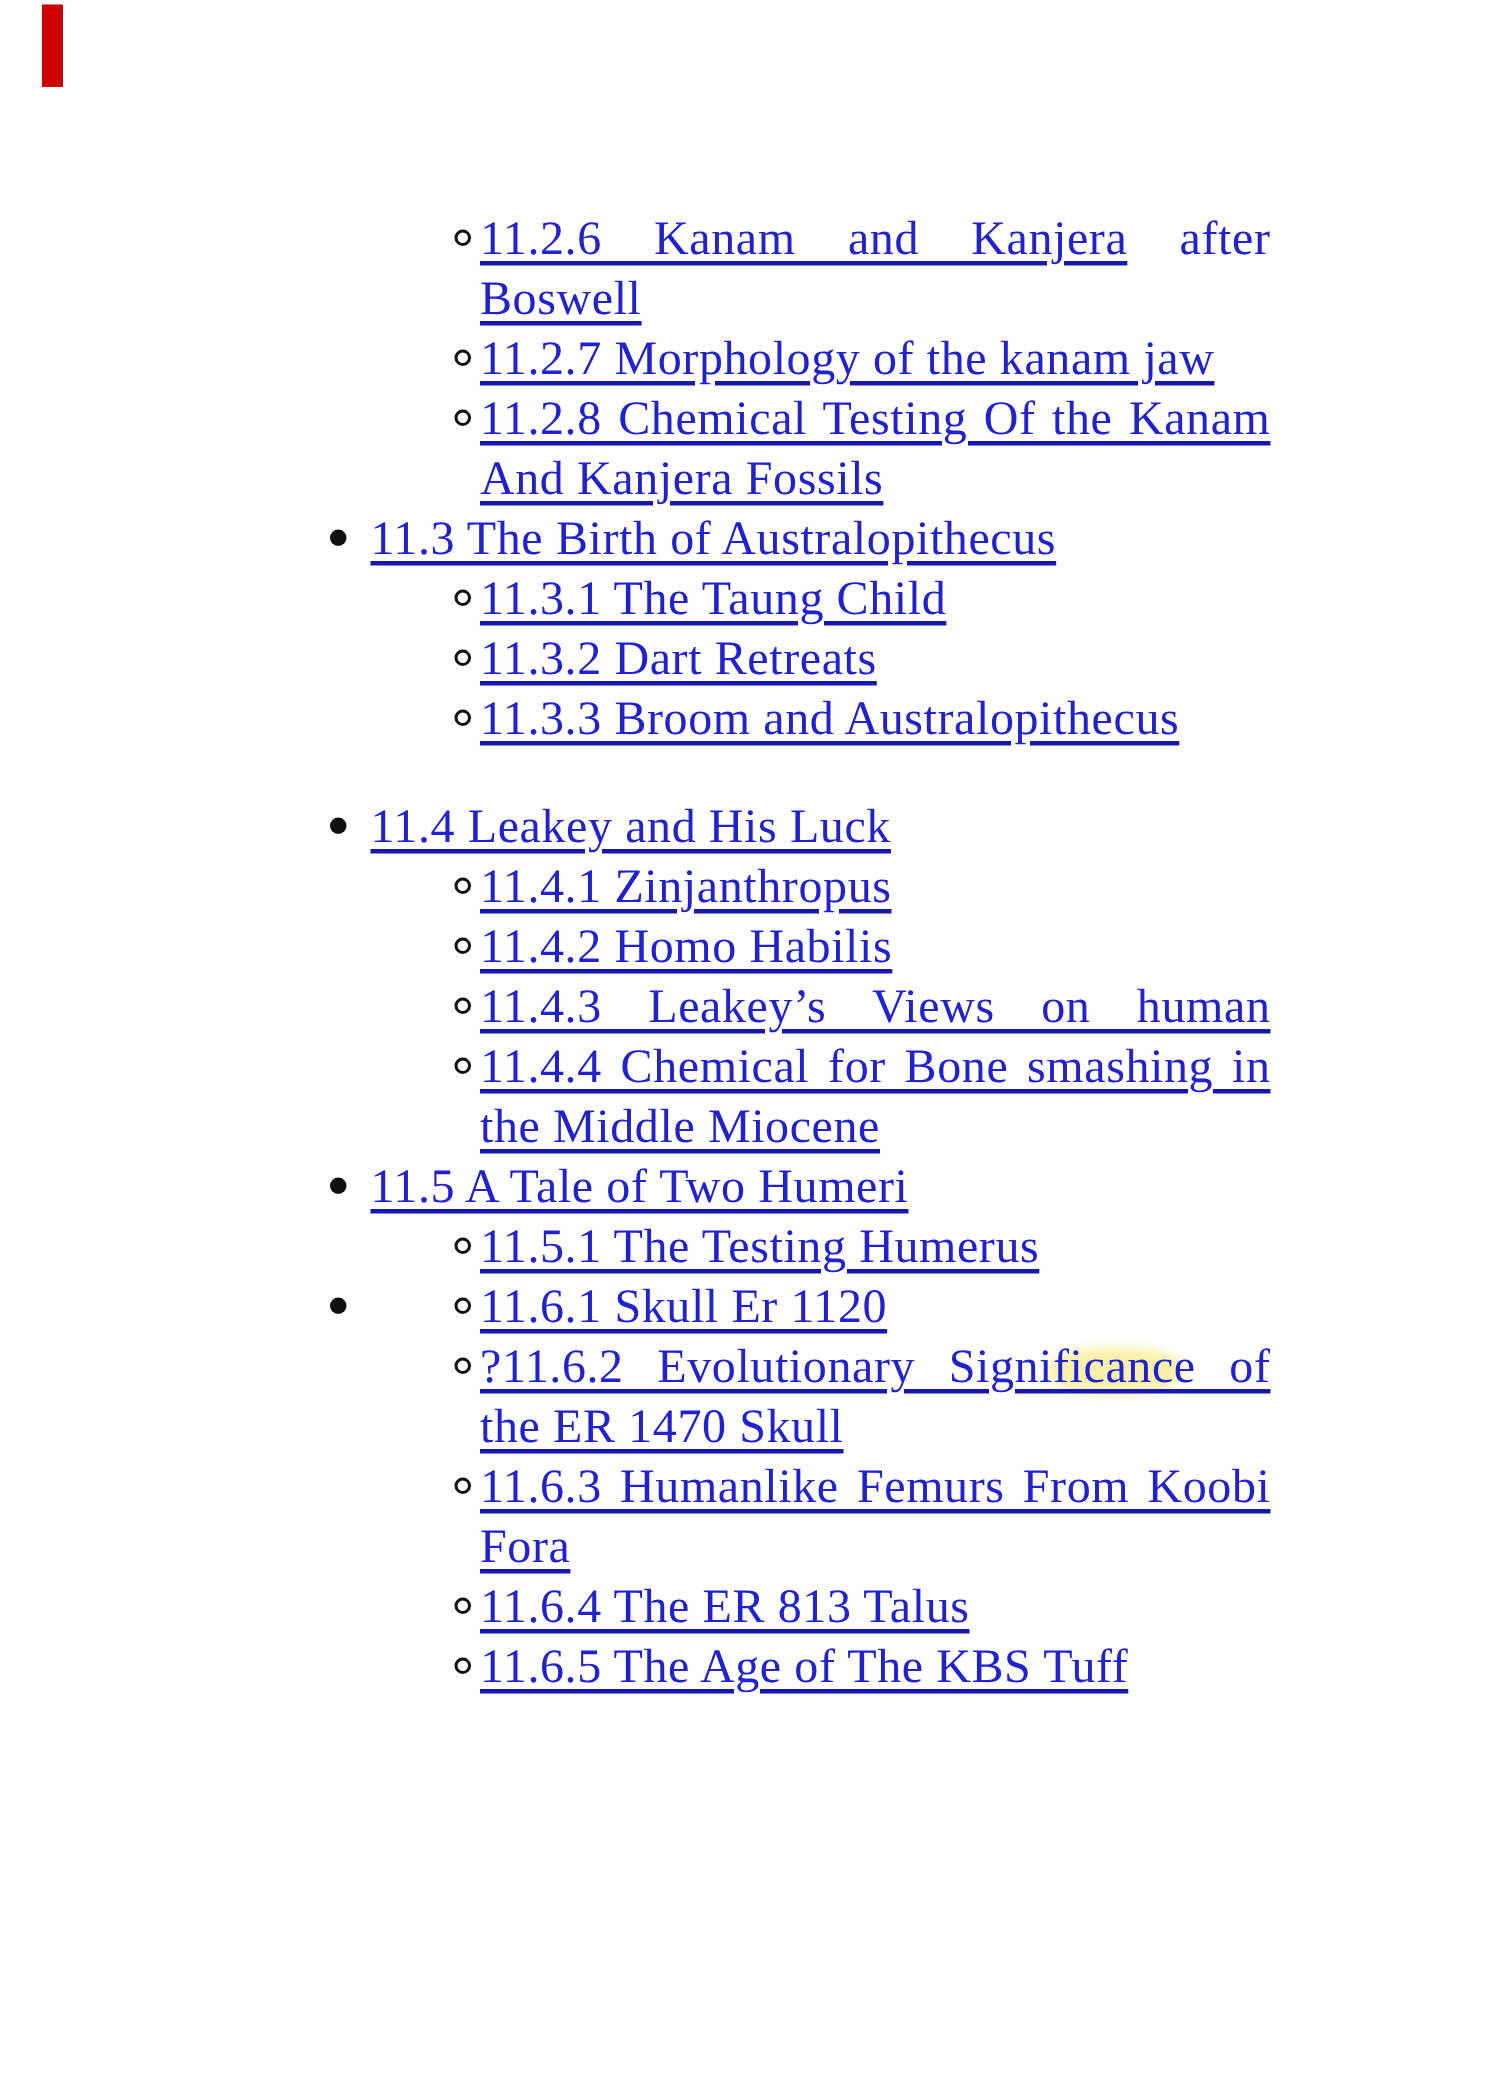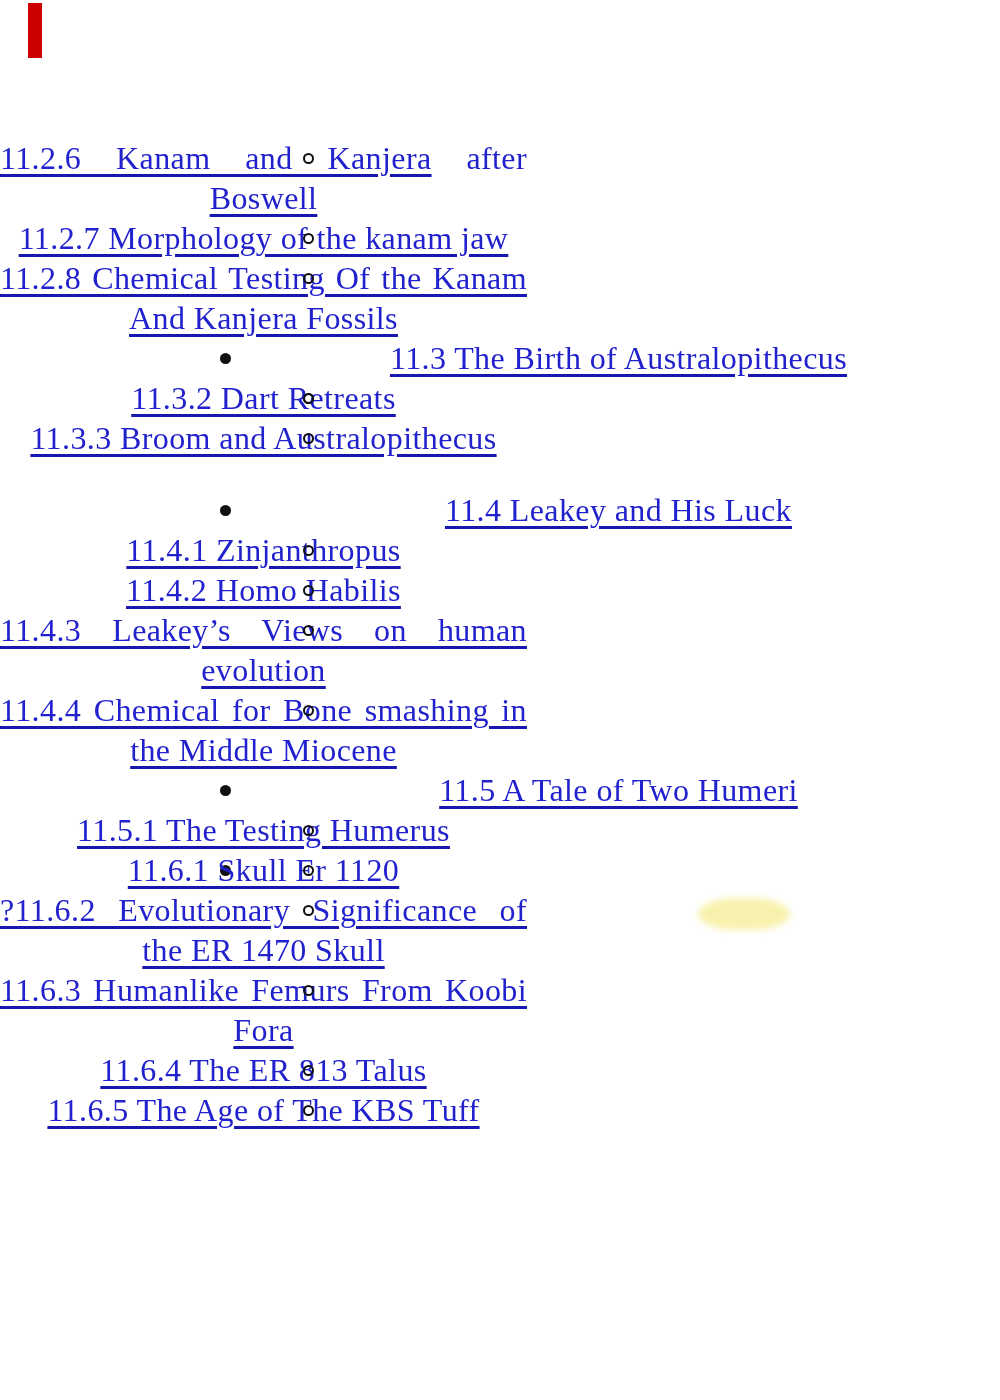--- a/index.html
+++ b/index.html
@@ -41,37 +41,37 @@
     left: 0;
     top: 138px;
     width: 1000px;
     font-size: 32px;
     line-height: 40px;
     letter-spacing: 0.4px;
     color: var(--link, #2121cd);
   }
   .toc-item { position: relative; }
   .toc-item.level1 { padding-left: 237px; }
-  .toc-item.level2 { }
+  .toc-item.level2 { padding-left: 320px; }
   .bullet { position: absolute; display: block; box-sizing: border-box; }
   .bullet.disc {
     left: 220px; top: 15px;
     width: 11px; height: 11px;
     border-radius: 50%;
     background: var(--bullet, #101010);
   }
   .bullet.circle {
     left: 303px; top: 15px;
     width: 11px; height: 11px;
     border-radius: 50%;
     border: 2px solid var(--bullet, #101010);
     background: transparent;
   }
-  .toc-line { width: 527px; text-align: center; }
-  .level1 .toc-line { width: auto; }
+  .toc-line { width: 527px; }
+  .level1 .toc-line { width: auto; margin-left: 10px; }
   .toc-line.nowrap { white-space: nowrap; }
   .toc-line.justify { text-align: justify; text-align-last: justify; }
   .link-seg {
     color: var(--link, #2121cd);
     text-decoration: underline;
     text-decoration-thickness: 3px;
     text-underline-offset: 5px;
     text-decoration-color: var(--underline, #1818b0);
     cursor: pointer;
   }
@@ -100,20 +100,21 @@
         <span class="bullet circle"></span>
         <div class="toc-line justify"><span class="link-seg">11.2.8 Chemical Testing Of the Kanam</span></div>
         <div class="toc-line nowrap"><span class="link-seg">And Kanjera Fossils</span></div>
       </div>
       <div class="toc-item level1">
         <span class="bullet disc"></span>
         <div class="toc-line nowrap"><span class="link-seg">11.3 The Birth of Australopithecus</span></div>
       </div>
       <div class="toc-item level2">
         <span class="bullet circle"></span>
+        <div class="toc-line nowrap"><span class="link-seg">11.3.1 The Taung Child</span></div>
       </div>
       <div class="toc-item level2">
         <span class="bullet circle"></span>
         <div class="toc-line nowrap"><span class="link-seg">11.3.2 Dart Retreats</span></div>
       </div>
       <div class="toc-item level2">
         <span class="bullet circle"></span>
         <div class="toc-line nowrap"><span class="link-seg">11.3.3 Broom and Australopithecus</span></div>
       </div>
       <div class="toc-item level1" style="margin-top: 32px;">
@@ -124,21 +125,20 @@
         <span class="bullet circle"></span>
         <div class="toc-line nowrap"><span class="link-seg">11.4.1 Zinjanthropus</span></div>
       </div>
       <div class="toc-item level2">
         <span class="bullet circle"></span>
         <div class="toc-line nowrap"><span class="link-seg">11.4.2 Homo Habilis</span></div>
       </div>
       <div class="toc-item level2">
         <span class="bullet circle"></span>
         <div class="toc-line justify"><span class="link-seg">11.4.3 Leakey’s Views on human</span></div>
-        <div class="toc-line nowrap"><span class="link-seg">evolution</span></div>
       </div>
       <div class="toc-item level2">
         <span class="bullet circle"></span>
         <div class="toc-line justify"><span class="link-seg">11.4.4 Chemical for Bone smashing in</span></div>
         <div class="toc-line nowrap"><span class="link-seg">the Middle Miocene</span></div>
       </div>
       <div class="toc-item level1">
         <span class="bullet disc"></span>
         <div class="toc-line nowrap"><span class="link-seg">11.5 A Tale of Two Humeri</span></div>
       </div>

